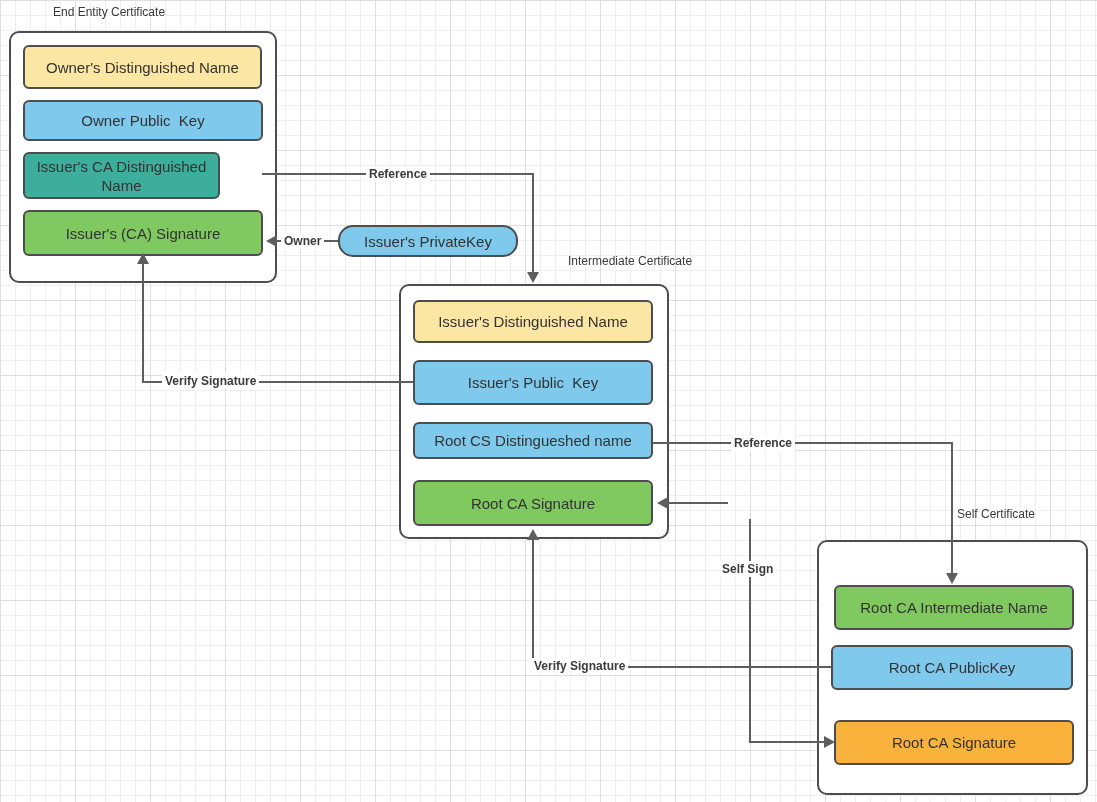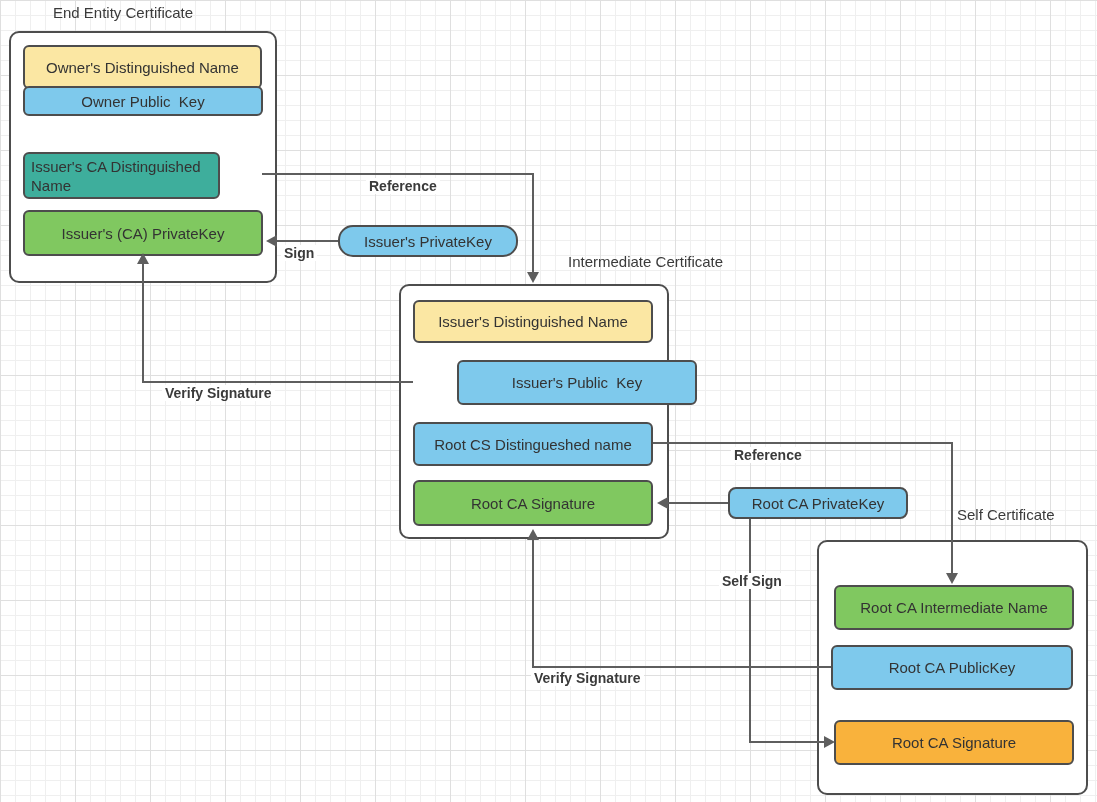--- a/index.html
+++ b/index.html
@@ -15,102 +15,101 @@
     background-color: #ffffff;
     background-image:
       linear-gradient(#dfdfdf 1px, transparent 1px),
       linear-gradient(90deg, #dfdfdf 1px, transparent 1px),
       linear-gradient(#efefef 1px, transparent 1px),
       linear-gradient(90deg, #efefef 1px, transparent 1px);
     background-size: 75px 75px, 75px 75px, 15px 15px, 15px 15px;
   }
   .cert-title {
     position: absolute;
-    font-size: 15px;
+    font-size: 12px;
     color: #3a3a3a;
     white-space: nowrap;
     line-height: 17px;
   }
   .cert-box {
     position: absolute;
     background: #ffffff;
     border: 2px solid var(--border);
     border-radius: 10px;
     box-sizing: border-box;
   }
   .field {
     position: absolute;
     border: 2px solid var(--border);
     border-radius: 6px;
     box-sizing: border-box;
     display: flex;
     align-items: center;
     justify-content: center;
-    text-align: left;
+    text-align: center;
   }
   .field span {
     font-size: 15px;
     color: #333333;
     white-space: pre-wrap;
     line-height: 19px;
     padding: 0 6px;
   }
   .hline, .vline { position: absolute; }
   .hline { height: 2px; }
   .vline { width: 2px; }
   .arrow { position: absolute; }
   .arrow-down  { width: 12px; height: 11px; clip-path: polygon(0 0, 100% 0, 50% 100%); }
   .arrow-up    { width: 12px; height: 11px; clip-path: polygon(50% 0, 0 100%, 100% 100%); }
   .arrow-left  { width: 11px; height: 12px; clip-path: polygon(0 50%, 100% 0, 100% 100%); }
   .arrow-right { width: 11px; height: 12px; clip-path: polygon(0 0, 100% 50%, 0 100%); }
   .edge-label {
     position: absolute;
-    font-size: 14px;
+    font-size: 12px;
     font-weight: bold;
     color: #3b3b3b;
     background: #ffffff;
     padding: 0 3px;
     line-height: 16px;
     white-space: nowrap;
-    margin-top: 12px;
   }
 </style>
 </head>
 <body>
 
 <div id="canvas">
 
   <div class="cert-title" style="left:53px; top:4px;">End Entity Certificate</div>
 
   <div class="cert-box" style="left:9px; top:31px; width:268px; height:252px;"></div>
 
   <div class="field" style="left: 23px; top: 45px; width: 239px; height: 44px; background-color: rgb(251, 231, 163);">
     <span>Owner's Distinguished Name</span>
   </div>
-  <div class="field" style="left: 23px; top: 86px; width: 240px; height: 30px; background-color: rgb(126, 201, 236);">
+  <div class="field" style="left: 23px; top: 100px; width: 240px; height: 41px; background-color: rgb(126, 201, 236);">
     <span>Owner Public  Key</span>
   </div>
   <div class="field" style="left: 23px; top: 152px; width: 197px; height: 47px; background-color: rgb(62, 174, 156);">
     <span>Issuer's CA Distinguished Name</span>
   </div>
   <div class="field" style="left: 23px; top: 210px; width: 240px; height: 46px; background-color: rgb(128, 200, 96);">
-    <span>Issuer's (CA) PrivateKey</span>
+    <span>Issuer's (CA) Signature</span>
   </div>
 
   <div class="cert-title" style="left:568px; top:253px;text-align:center;">Intermediate Certificate</div>
 
   <div class="cert-box" style="left:399px; top:284px; width:270px; height:255px;"></div>
 
   <div class="field" style="left: 413px; top: 300px; width: 240px; height: 43px; background-color: rgb(251, 231, 163);">
     <span>Issuer's Distinguished Name</span>
   </div>
-  <div class="field" style="left: 413px; top: 360px; width: 240px; height: 45px; background-color: rgb(126, 201, 236); margin-left: 44px;">
+  <div class="field" style="left: 413px; top: 360px; width: 240px; height: 45px; background-color: rgb(126, 201, 236);">
     <span>Issuer's Public  Key</span>
   </div>
-  <div class="field" style="left: 413px; top: 422px; width: 240px; height: 44px; background-color: rgb(126, 201, 236);">
+  <div class="field" style="left: 413px; top: 422px; width: 240px; height: 37px; background-color: rgb(126, 201, 236);">
     <span>Root CS Distingueshed name</span>
   </div>
   <div class="field" style="left: 413px; top: 480px; width: 240px; height: 46px; background-color: rgb(128, 200, 96);">
     <span>Root CA Signature</span>
   </div>
 
   <div class="cert-title" style="left:957px; top:506px;">Self Certificate</div>
 
   <div class="cert-box" style="left:817px; top:540px; width:271px; height:255px;"></div>
 
@@ -120,32 +119,29 @@
   <div class="field" style="left: 831px; top: 645px; width: 242px; height: 45px; background-color: rgb(126, 201, 236);">
     <span>Root CA PublicKey</span>
   </div>
   <div class="field" style="left: 834px; top: 720px; width: 240px; height: 45px; background-color: rgb(249, 178, 60);">
     <span>Root CA Signature</span>
   </div>
 
   <div class="field" style="left: 338px; top: 225px; width: 180px; height: 32px; border-radius: 15px; background-color: rgb(126, 201, 236);">
     <span>Issuer's PrivateKey</span>
   </div>
-  <div class="field" style="left: 728px; top: 487px; width: 180px; height: 32px; border-radius: 8px; background-color: rgb(126, 201, 236);">
-    <span>Root CA PrivateKey</span>
-  </div>
 
   <div class="hline" style="left: 262px; top: 173px; width: 272px; background-color: rgb(94, 94, 94);"></div>
   <div class="vline" style="left: 532px; top: 173px; height: 100px; background-color: rgb(94, 94, 94);"></div>
   <div class="arrow arrow-down" style="left: 527px; top: 272px; background-color: rgb(94, 94, 94);"></div>
   <div class="edge-label" style="left:366px; top:166px;">Reference</div>
 
   <div class="hline" style="left: 275px; top: 240px; width: 63px; background-color: rgb(94, 94, 94);"></div>
   <div class="arrow arrow-left" style="left: 266px; top: 235px; background-color: rgb(94, 94, 94);"></div>
-  <div class="edge-label" style="left:281px; top:233px;">Sign</div>
+  <div class="edge-label" style="left:281px; top:233px;">Owner</div>
 
   <div class="hline" style="left: 142px; top: 381px; width: 271px; background-color: rgb(94, 94, 94);"></div>
   <div class="vline" style="left: 142px; top: 262px; height: 121px; background-color: rgb(94, 94, 94);"></div>
   <div class="arrow arrow-up" style="left: 137px; top: 253px; background-color: rgb(94, 94, 94);"></div>
   <div class="edge-label" style="left:162px; top:373px;">Verify Signature</div>
 
   <div class="hline" style="left: 653px; top: 442px; width: 300px; background-color: rgb(94, 94, 94);"></div>
   <div class="vline" style="left: 951px; top: 442px; height: 132px; background-color: rgb(94, 94, 94);"></div>
   <div class="arrow arrow-down" style="left: 946px; top: 573px; background-color: rgb(94, 94, 94);"></div>
   <div class="edge-label" style="left:731px; top:435px;">Reference</div>

